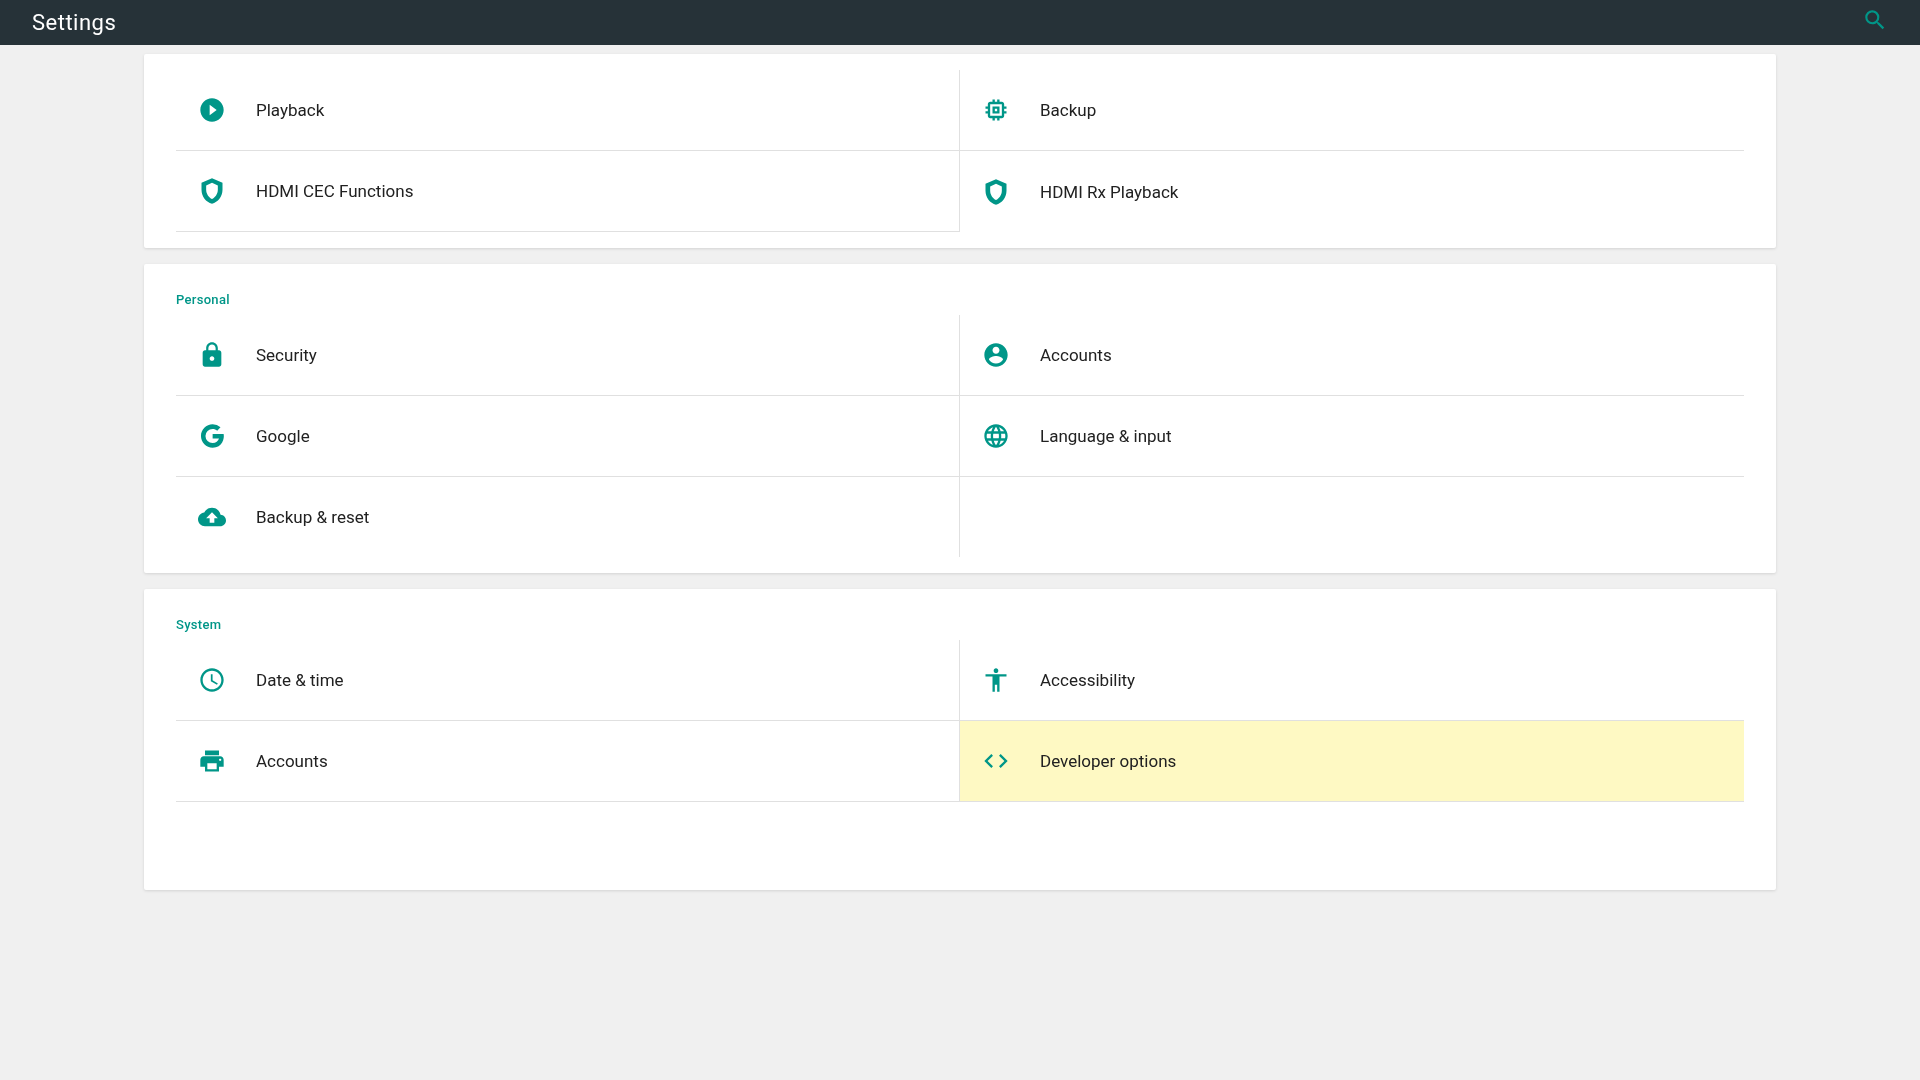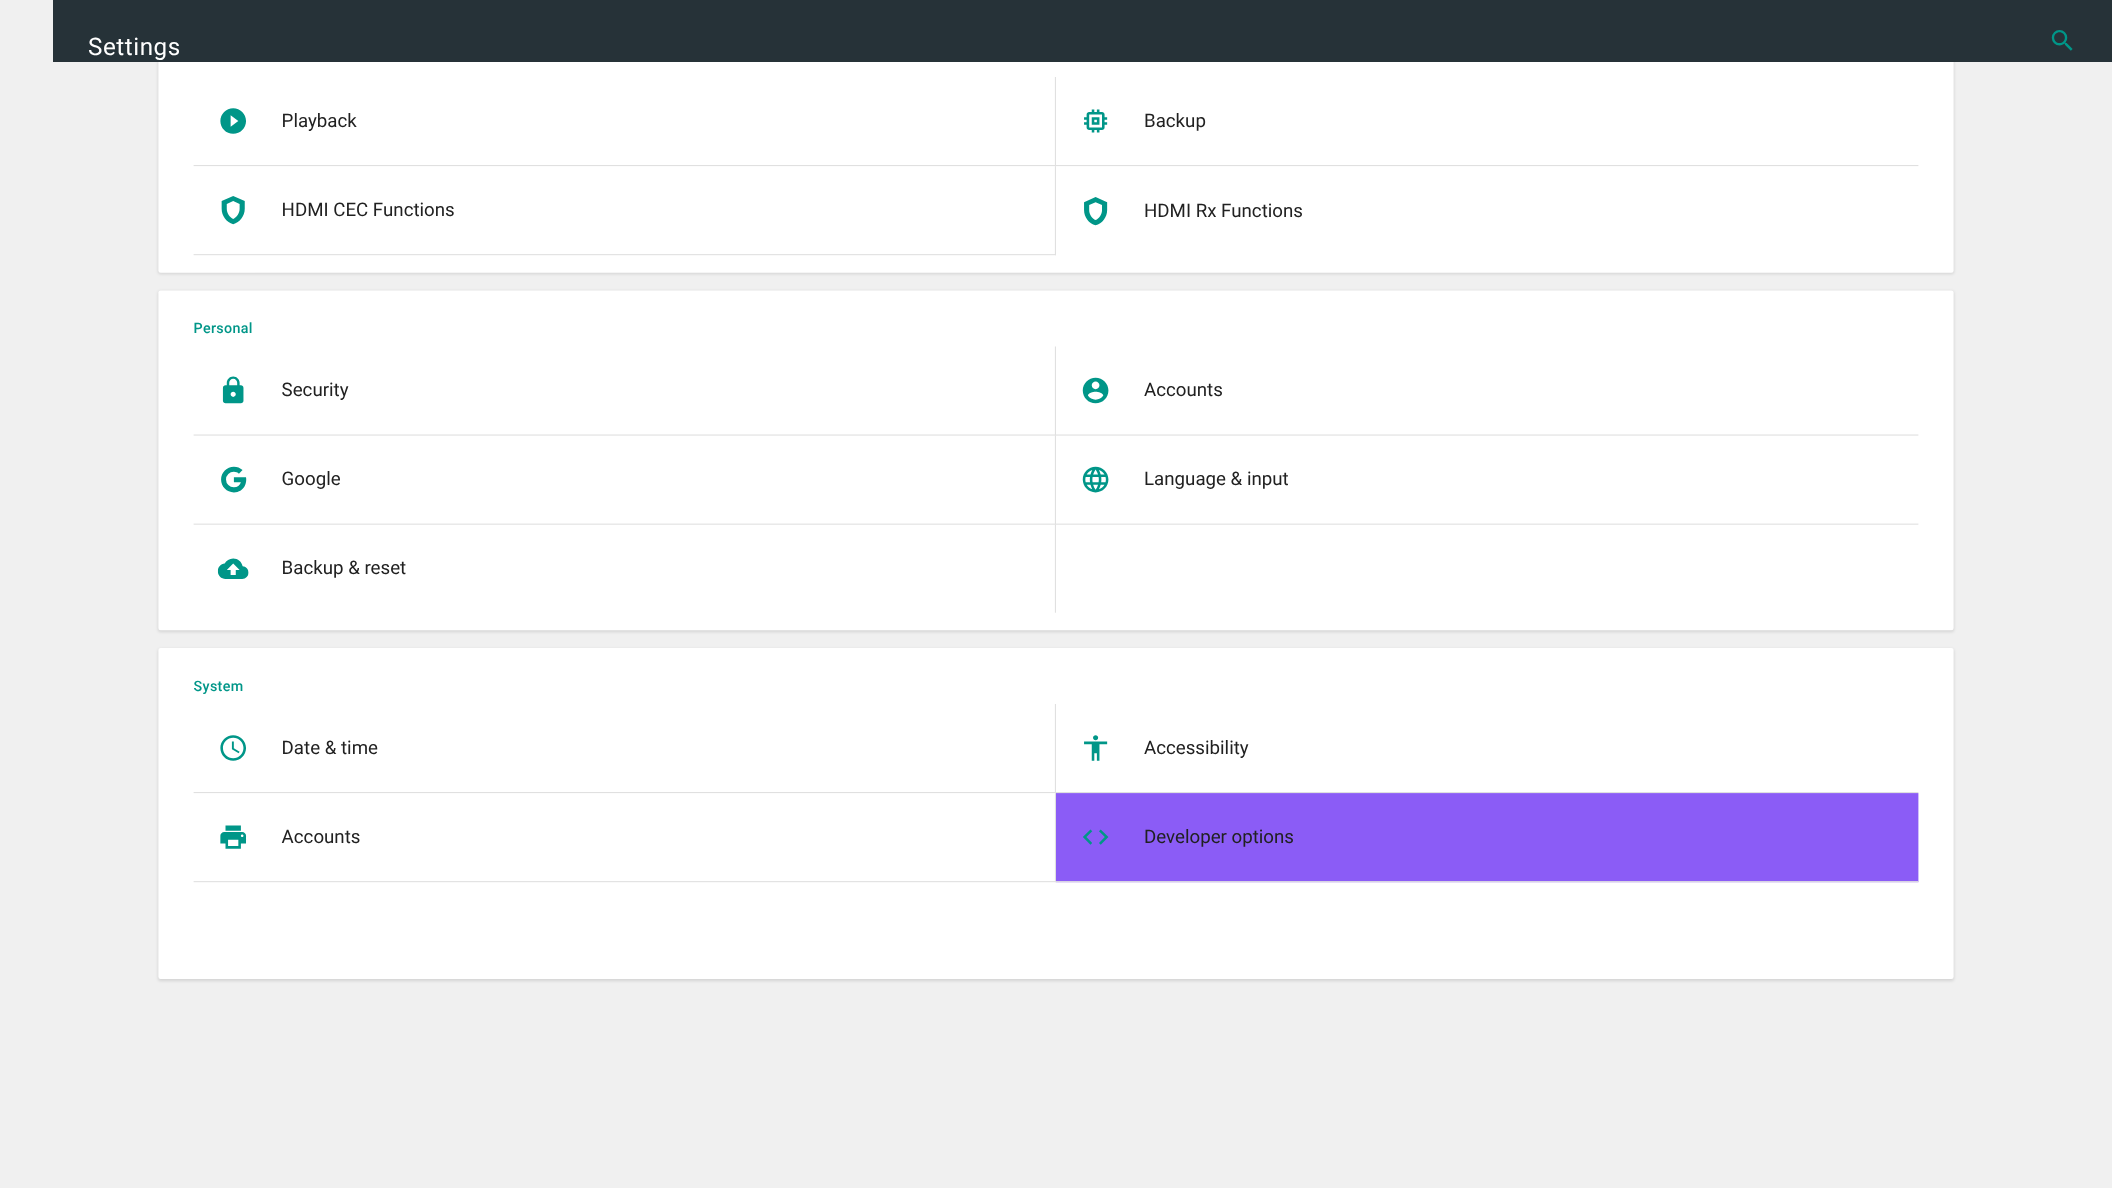--- a/index.html
+++ b/index.html
@@ -6,31 +6,30 @@
     body {
       background: #f0f0f0;
       font-family: 'Roboto', Arial, sans-serif;
       width: 1920px;
       height: 1080px;
       overflow: hidden;
     }
 
     .topbar {
       background: #263238;
-      height: 56px;
+      height: 45px;
       display: flex;
-      align-items: flex-end;
+      align-items: center;
       justify-content: space-between;
       padding: 0 32px;
       position: fixed;
       top: 0;
       left: 0;
       right: 0;
       z-index: 100;
-      margin-left: 48px;
     }
 
     .topbar-title {
       color: #ffffff;
       font-size: 22px;
       font-weight: 400;
       letter-spacing: 0.5px;
     }
 
     .search-icon-btn {
@@ -75,21 +74,21 @@
       cursor: pointer;
       border-bottom: 1px solid #e0e0e0;
       min-height: 72px;
     }
 
     .setting-item:last-child {
       border-bottom: none;
     }
 
     .setting-item.highlighted {
-      background: #8b5cf6;
+      background: #fef9c3;
     }
 
     .setting-item .icon {
       width: 40px;
       height: 40px;
       display: flex;
       align-items: center;
       justify-content: center;
       color: #009688;
       font-size: 24px;
@@ -153,21 +152,21 @@
           </svg>
         </span>
         <span class="label">HDMI CEC Functions</span>
       </div>
       <div class="setting-item">
         <span class="icon">
           <svg xmlns="http://www.w3.org/2000/svg" width="28" height="28" viewBox="0 0 24 24">
             <path d="M12 1L3 5v6c0 5.55 3.84 10.74 9 12 5.16-1.26 9-6.45 9-12V5l-9-4zm0 4l5 2.18V11c0 3.5-2.33 6.79-5 7.93-2.67-1.14-5-4.43-5-7.93V7.18L12 5z"></path>
           </svg>
         </span>
-        <span class="label">HDMI Rx Functions</span>
+        <span class="label">HDMI Rx Playback</span>
       </div>
     </div>
   </div>
 
   <div class="card">
     <div class="section-header">Personal</div>
     <div class="settings-grid">
 
       <div class="setting-item left-col">
         <span class="icon">

